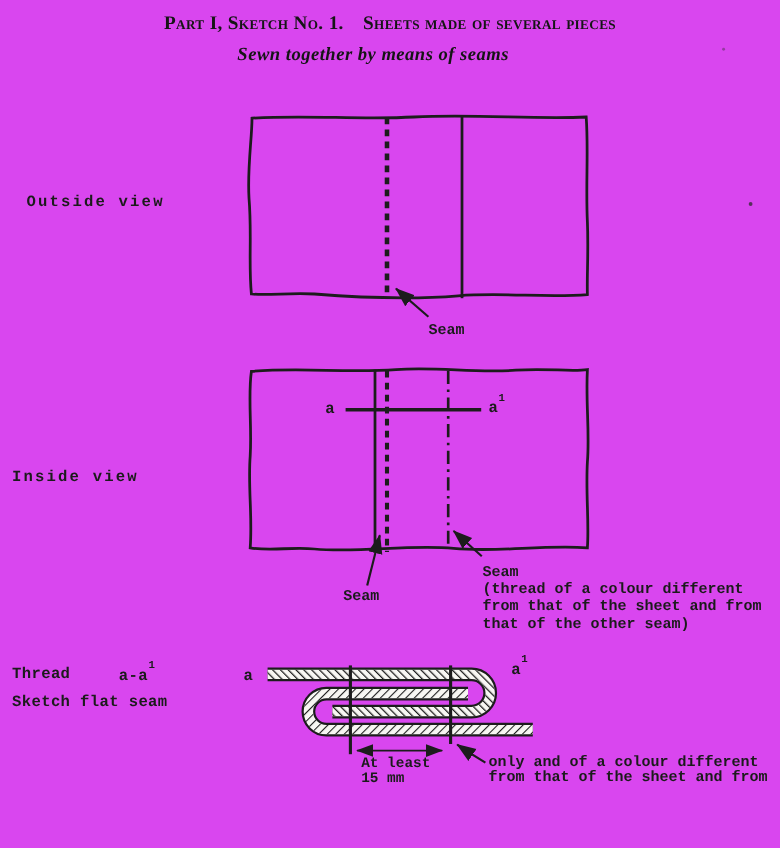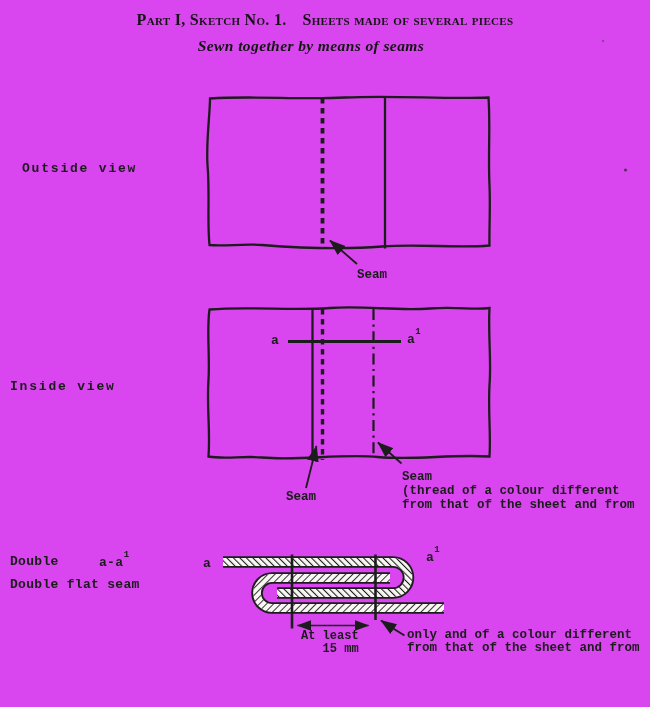--- a/index.html
+++ b/index.html
@@ -111,42 +111,43 @@
   </svg>
 
   <div class="txt title-line">
     <span>Part I, Sketch No. 1.</span><span class="gap"></span><span>Sheets made of several pieces</span>
   </div>
   <div class="txt subtitle">Sewn together by means of seams</div>
 
   <div class="txt view-label" style="left:10px;top:161px;margin-left:12px;">Outside view</div>
   <div class="txt anno" style="left:357px;top:268px;">Seam</div>
 
-  <div class="txt view-label" style="left:10px;top:379px;">Inside view</div>
+  <div class="txt view-label" style="left:10px;top:390px;">Inside view</div>
   <div class="txt pt-label" style="left:271px;top:333px;">a</div>
   <div class="txt pt-label" style="left:407px;top:331px;">
     <span>a</span><sup>1</sup>
   </div>
   <div class="txt anno" style="left:286px;top:490px;">Seam</div>
   <div class="anno-block" style="left:402px;top:470px;line-height:14.2px;">
     <div>Seam</div>
     <div>(thread of a colour different</div>
     <div>from that of the sheet and from</div>
+    <div>that of the other seam)</div>
   </div>
 
-  <div class="txt sec-label" style="left:10px;top:554px;">Double</div>
+  <div class="txt sec-label" style="left:10px;top:554px;">Thread</div>
   <div class="txt sec-label" style="left:99px;top:554px;">
     <span>a-a</span><sup>1</sup>
   </div>
-  <div class="txt sec-label" style="left:10px;top:577px;">Double flat seam</div>
+  <div class="txt sec-label" style="left:10px;top:577px;">Sketch flat seam</div>
   <div class="txt pt-label" style="left:203px;top:556px;">a</div>
   <div class="txt pt-label" style="left:426px;top:549px;">
     <span>a</span><sup>1</sup>
   </div>
-  <div class="anno-block" style="left:301px;top:630px;line-height:13px;font-size:12px;text-align:right;">
+  <div class="anno-block" style="left:301px;top:630px;line-height:13px;font-size:12px;">
     <div>At least</div>
     <div>15 mm</div>
   </div>
   <div class="anno-block" style="left:407px;top:629px;line-height:13.2px;">
     <div>only and of a colour different</div>
     <div>from that of the sheet and from</div>
   </div>
 
 </div>
 

